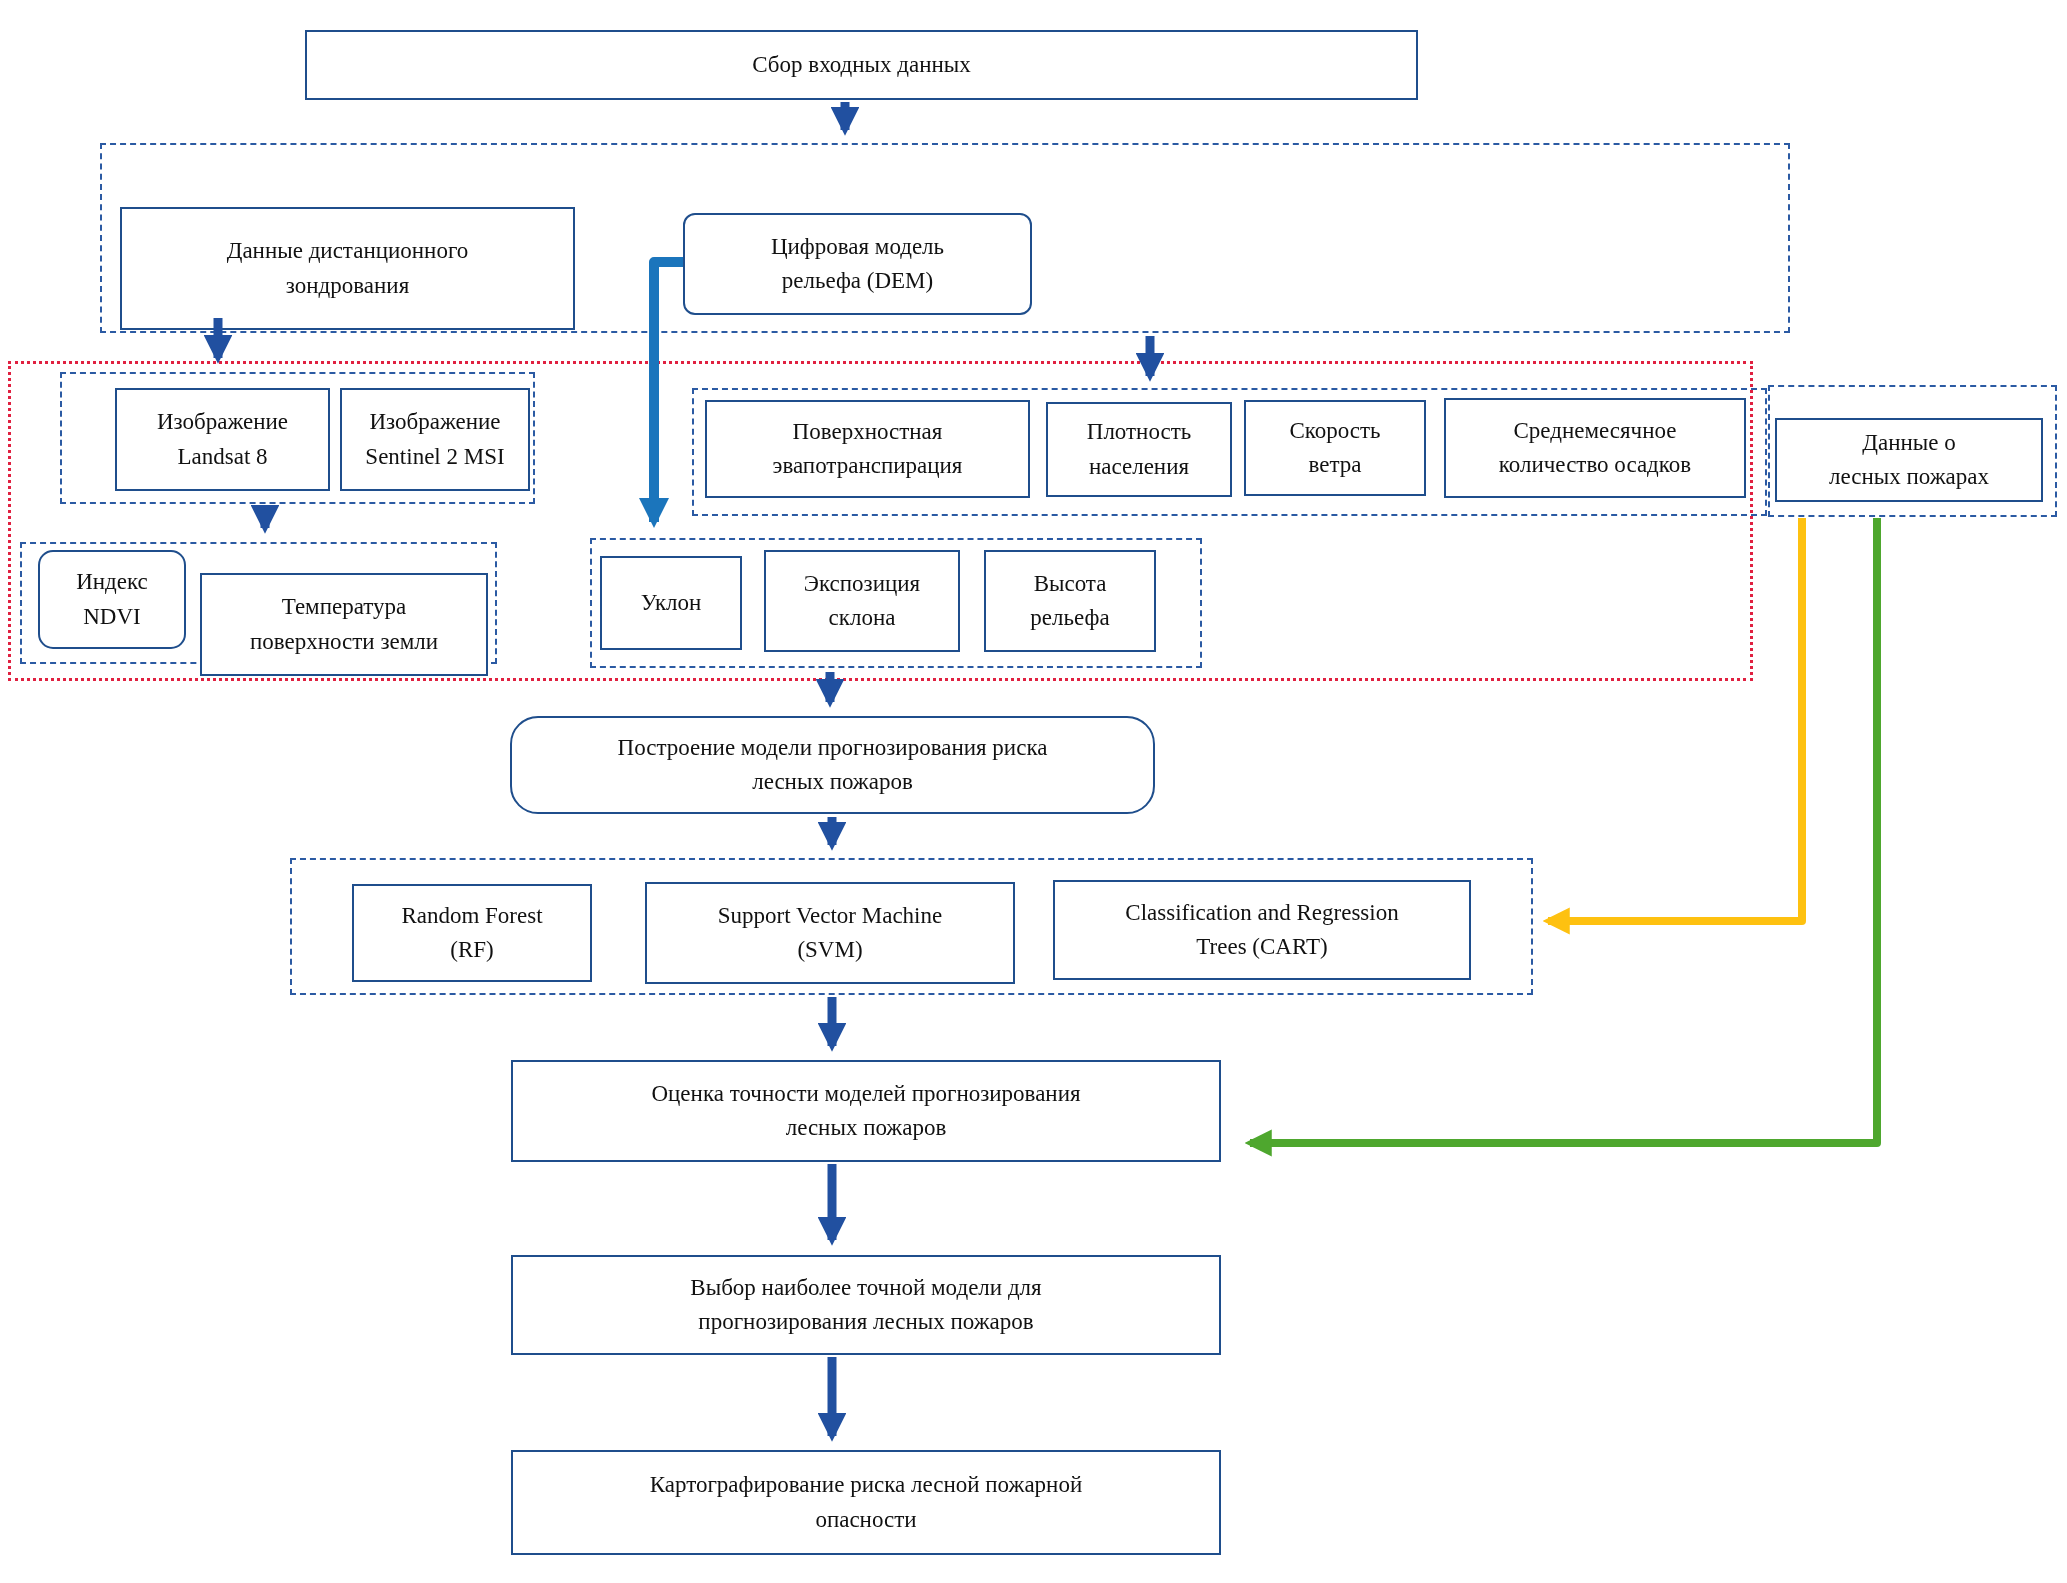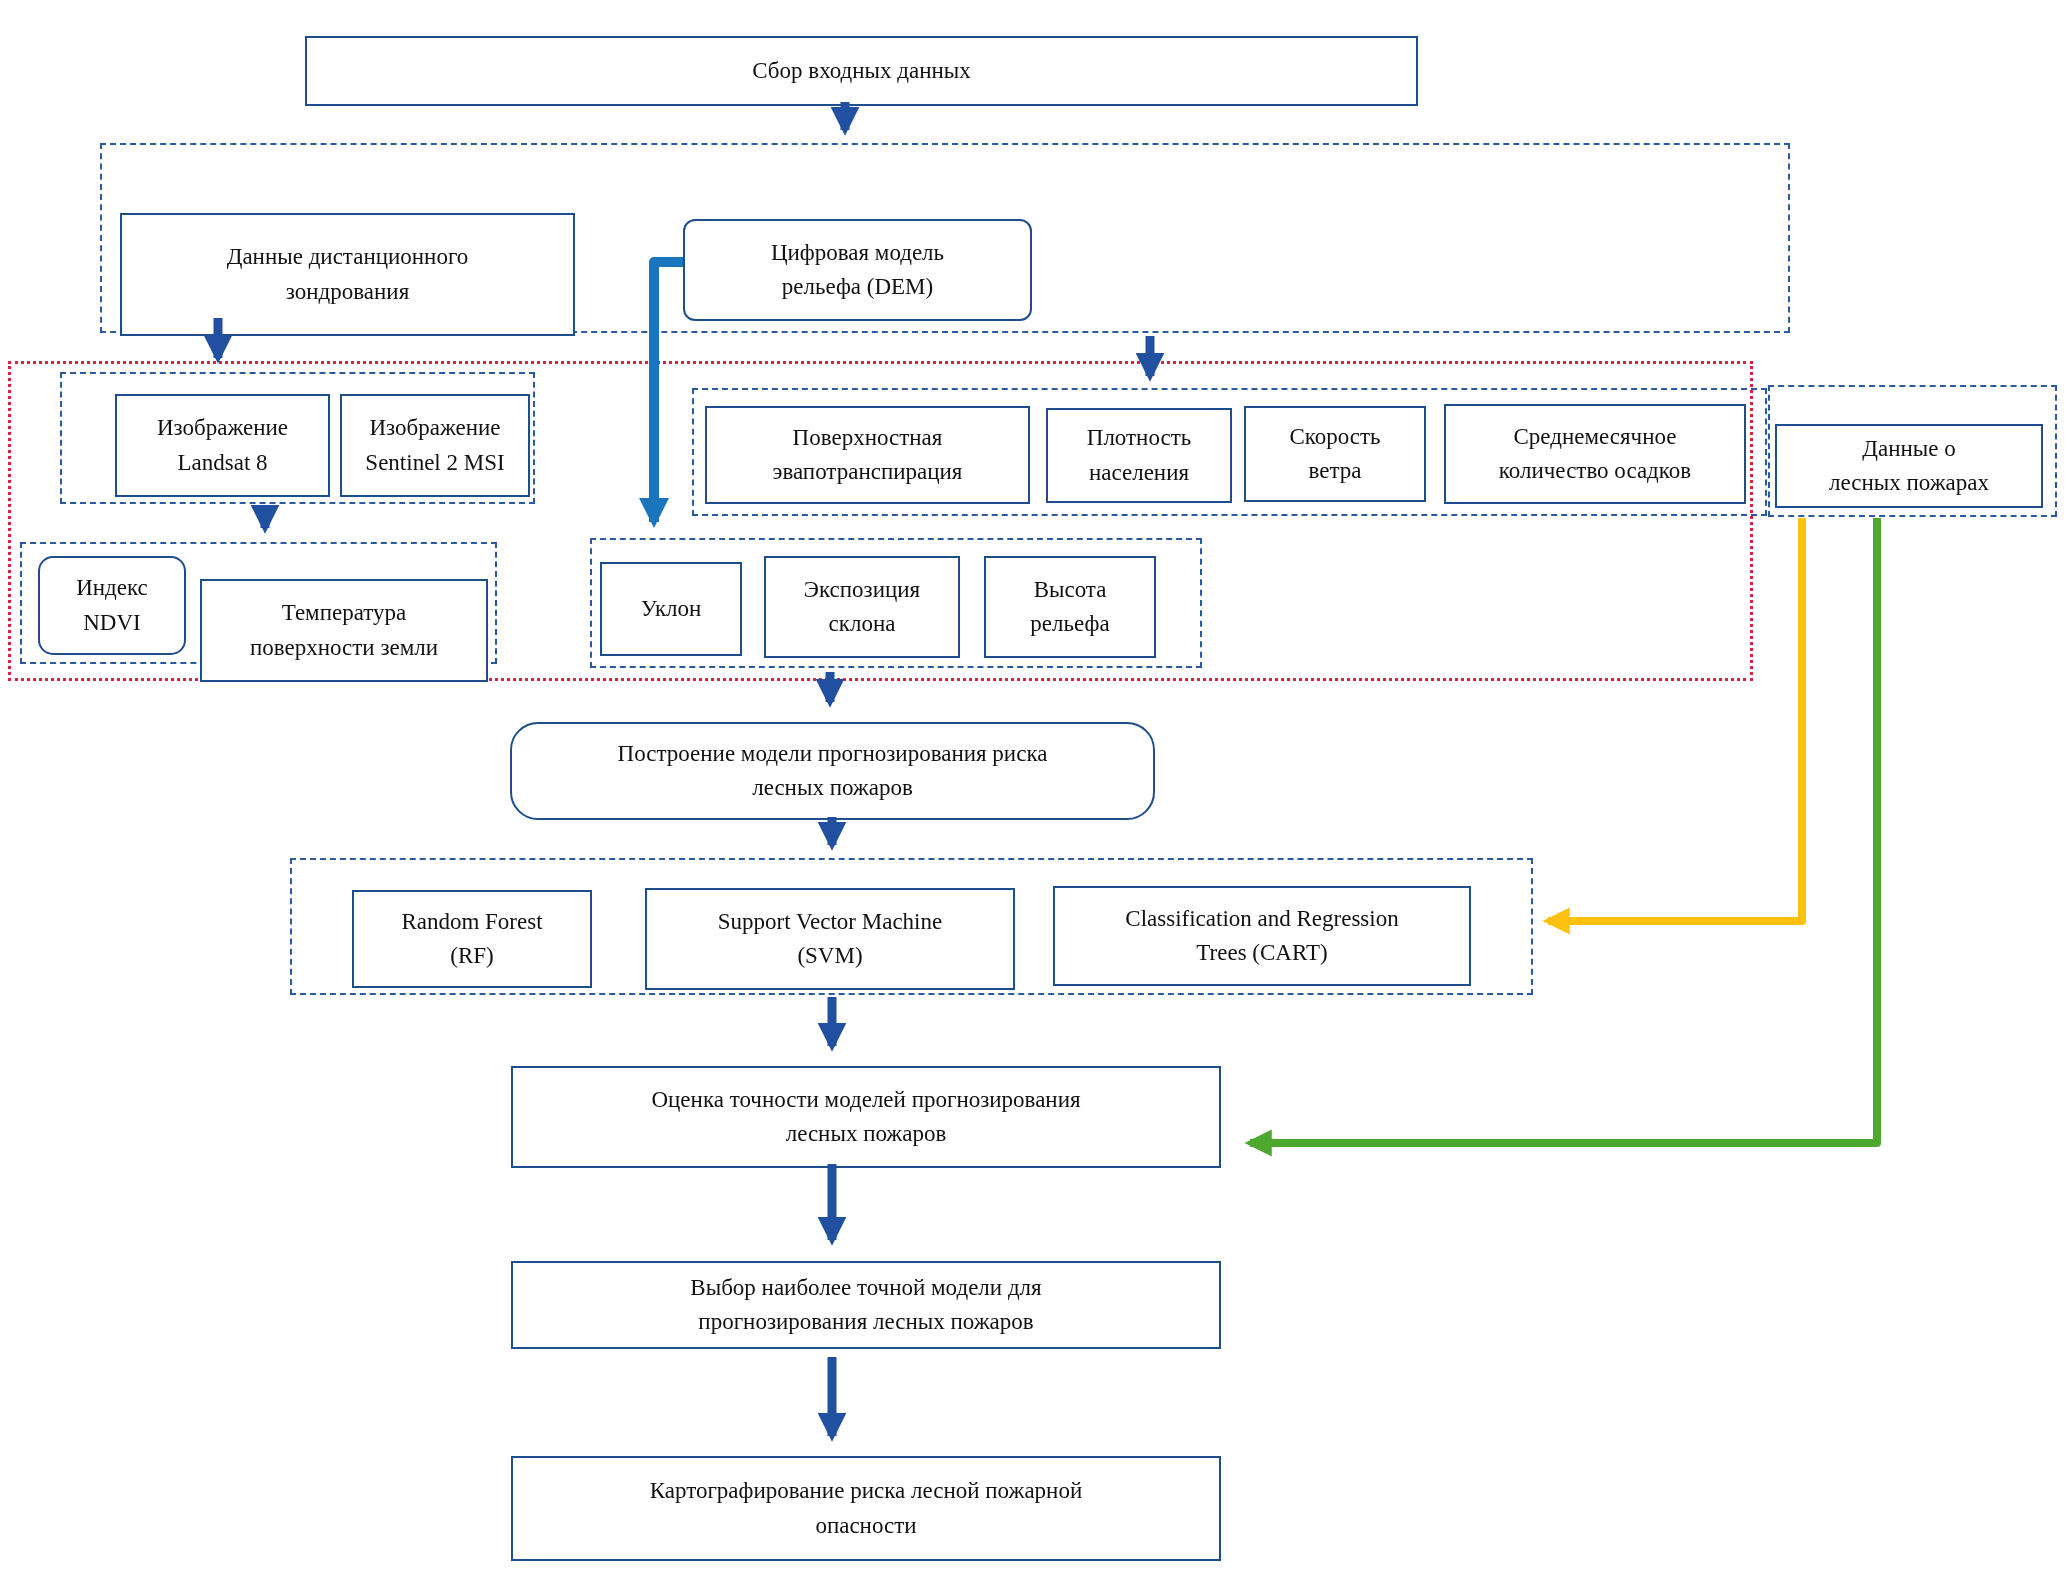--- a/index.html
+++ b/index.html
@@ -1,20 +1,20 @@
 <!DOCTYPE html>
 <html><head>
 <meta charset="utf-8">
 <style>
   html,body{margin:0;padding:0;background:#ffffff;}
   .canvas{position:relative;width:2067px;height:1583px;background:#ffffff;
           font-family:"Liberation Serif","DejaVu Serif",serif;color:#111;}
   .box{position:absolute;background:#fff;border:2px solid #1f4e8c;box-sizing:border-box;
        display:flex;align-items:center;justify-content:center;text-align:center;
-       white-space:pre-line;font-size:23px;line-height:1.5;padding:2px 6px;margin-top:6px;}
+       white-space:pre-line;font-size:23px;line-height:1.5;padding:2px 6px;}
   .big{border-width:2.5px;}
   .dashed{position:absolute;border:2px dashed #2b5aa3;box-sizing:border-box;background:transparent;}
   .reddot{position:absolute;border:3px dotted #e02040;box-sizing:border-box;background:transparent;}
   svg.arrows{position:absolute;left:0;top:0;pointer-events:none;}
 </style>
 </head>
 <body>
 
 <div class="canvas">
 
@@ -67,21 +67,21 @@
 
   <div class="box" style="left:352px;top:884px;width:240px;height:98px;">Random Forest
 (RF)</div>
   <div class="box" style="left:645px;top:882px;width:370px;height:102px;">Support Vector Machine
 (SVM)</div>
   <div class="box" style="left:1053px;top:880px;width:418px;height:100px;">Classification and Regression
 Trees (CART)</div>
 
   <div class="box big" style="left:511px;top:1060px;width:710px;height:102px;">Оценка точности моделей прогнозирования
 лесных пожаров</div>
-  <div class="box big" style="left:511px;top:1255px;width:710px;height:88px;">Выбор наиболее точной модели для
+  <div class="box big" style="left:511px;top:1255px;width:710px;height:100px;">Выбор наиболее точной модели для
 прогнозирования лесных пожаров</div>
   <div class="box big" style="left:511px;top:1450px;width:710px;height:105px;">Картографирование риска лесной пожарной
 опасности</div>
 
   <svg class="arrows" width="2067" height="1583" viewBox="0 0 2067 1583">
     <defs>
       <marker id="mblue" viewBox="0 0 10 10" refX="8" refY="5" markerWidth="3.2" markerHeight="3.2" orient="auto-start-reverse">
         <path d="M0,0 L10,5 L0,10 z" fill="#2150a0"></path>
       </marker>
       <marker id="mlblue" viewBox="0 0 10 10" refX="8" refY="5" markerWidth="3" markerHeight="3" orient="auto-start-reverse">

